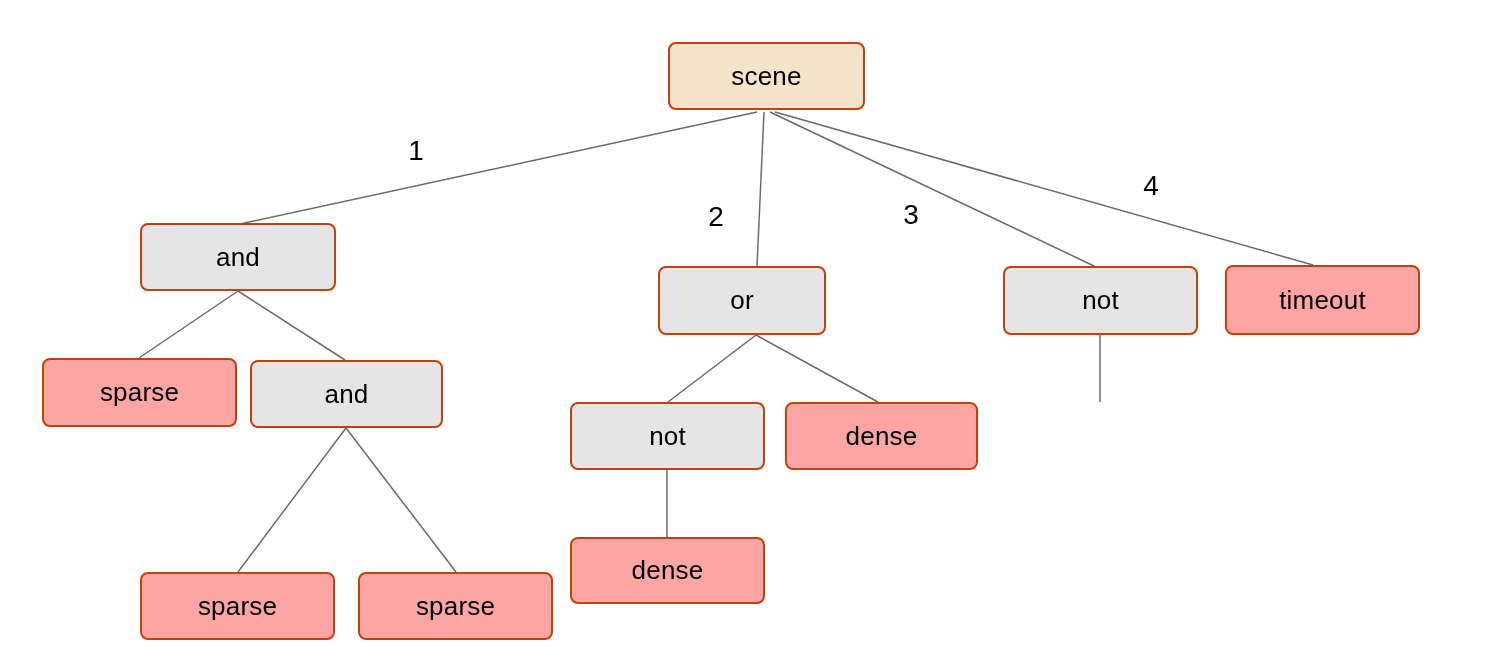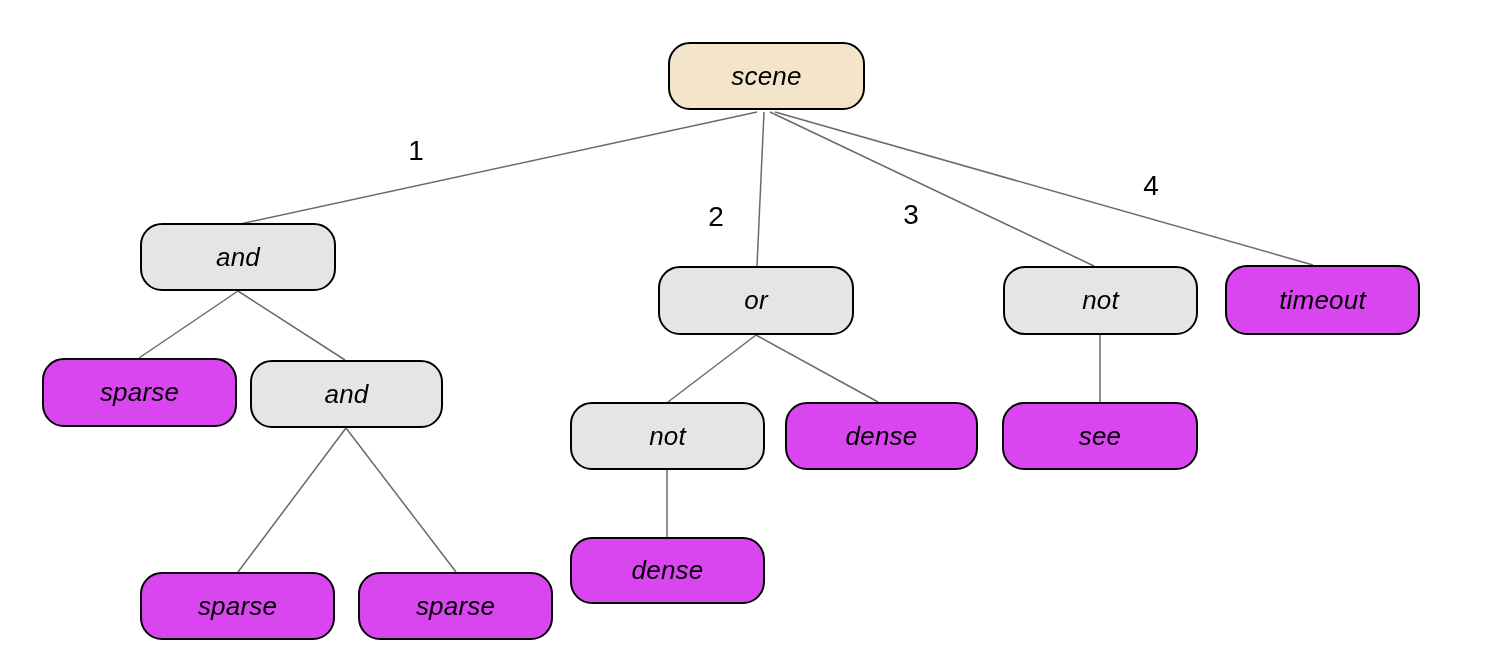--- a/index.html
+++ b/index.html
@@ -8,30 +8,29 @@
     width:1495px; height:662px;
     background:#ffffff;
     font-family:"Liberation Sans", sans-serif;
     overflow:hidden;
   }
   .edges-layer { position:absolute; left:0; top:0; }
   .node {
     position:absolute;
     display:flex; align-items:center; justify-content:center;
     box-sizing:border-box;
-    border:2px solid #000000;
-    border-radius:22px;
+    border:2px solid #c2410c;
+    border-radius:8px;
     font-size:26px;
     color:#000000;
     letter-spacing:0.2px;
-    font-style:italic;
   }
   .node-root { background:#f4e5ca; }
   .node-op   { background:#e5e5e5; }
-  .node-leaf { background:#d946ef; }
+  .node-leaf { background:#fca5a5; }
   .edge-label {
     font-size:28px;
     fill:#000000;
     font-family:"Liberation Sans", sans-serif;
   }
 </style>
 </head>
 <body>
 
 <div class="canvas">
@@ -56,35 +55,34 @@
       <text class="edge-label" x="716" y="226">2</text>
       <text class="edge-label" x="911" y="224">3</text>
       <text class="edge-label" x="1151" y="195">4</text>
     </g>
   </svg>
 
   <div class="node node-root" style="left:668px;  top:42px;  width:197px; height:68px;">scene</div>
 
   <div class="node node-op" style="left:140px;  top:223px; width:196px; height:68px;">and</div>
 
-  <div class="node node-op" style="left:658px;  top:266px; width:196px; height:69px;">or</div>
+  <div class="node node-op" style="left:658px;  top:266px; width:168px; height:69px;">or</div>
 
   <div class="node node-op" style="left:1003px; top:266px; width:195px; height:69px;">not</div>
 
   <div class="node node-leaf" style="left:1225px; top:265px; width:195px; height:70px;">timeout</div>
 
   <div class="node node-leaf" style="left:42px;   top:358px; width:195px; height:69px;">sparse</div>
 
   <div class="node node-op" style="left:250px;  top:360px; width:193px; height:68px;">and</div>
 
   <div class="node node-op" style="left:570px;  top:402px; width:195px; height:68px;">not</div>
 
   <div class="node node-leaf" style="left:785px;  top:402px; width:193px; height:68px;">dense</div>
 
-  <div class="node node-leaf" style="left:1002px; top:402px; width:196px; height:68px;">see</div>
 
   <div class="node node-leaf" style="left:140px;  top:572px; width:195px; height:68px;">sparse</div>
 
   <div class="node node-leaf" style="left:358px;  top:572px; width:195px; height:68px;">sparse</div>
 
   <div class="node node-leaf" style="left:570px;  top:537px; width:195px; height:67px;">dense</div>
 
 </div>
 
 </body></html>

